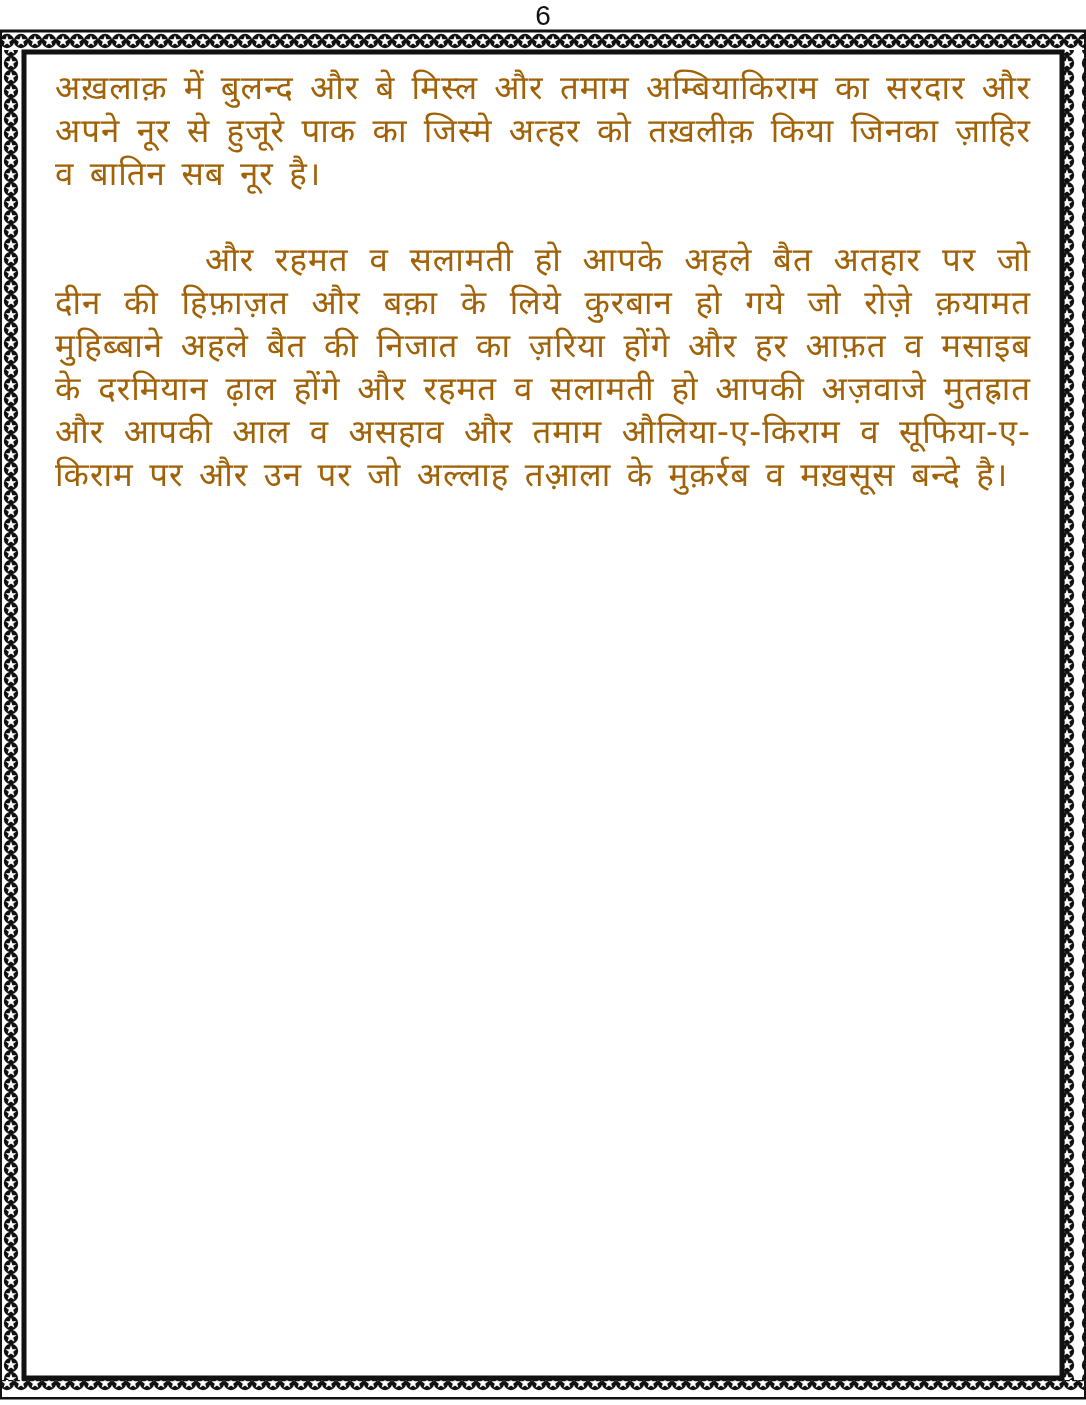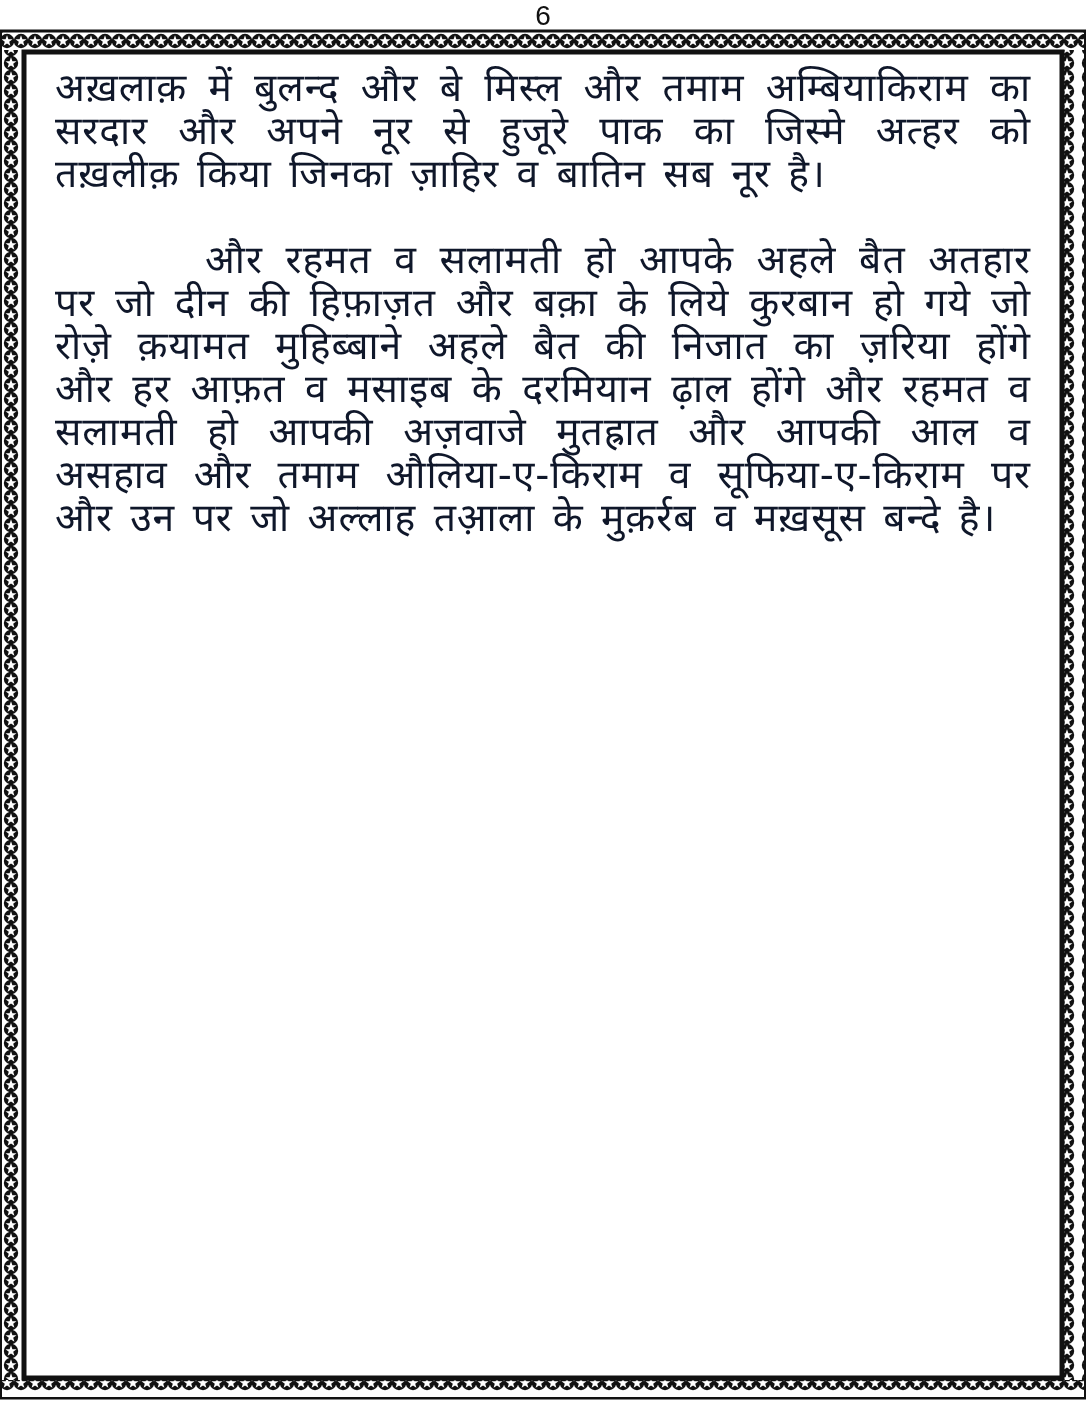--- a/index.html
+++ b/index.html
@@ -34,27 +34,27 @@
     height: 1405px;
   }
   .content {
     position: absolute;
     left: 55px;
     top: 66px;
     width: 976px;
   }
   .para {
     margin: 0;
-    font-size: 39px;
+    font-size: 33px;
     line-height: 43px;
     text-align: justify;
     text-align-last: left;
     word-spacing: 4px;
     letter-spacing: 1px;
-    color: #0f172a;
+    color: #a16207;
   }
   .para.first {
     margin-bottom: 43px;
   }
   .para.indent {
     text-indent: 150px;
   }
 </style>
 </head>
 <body>

